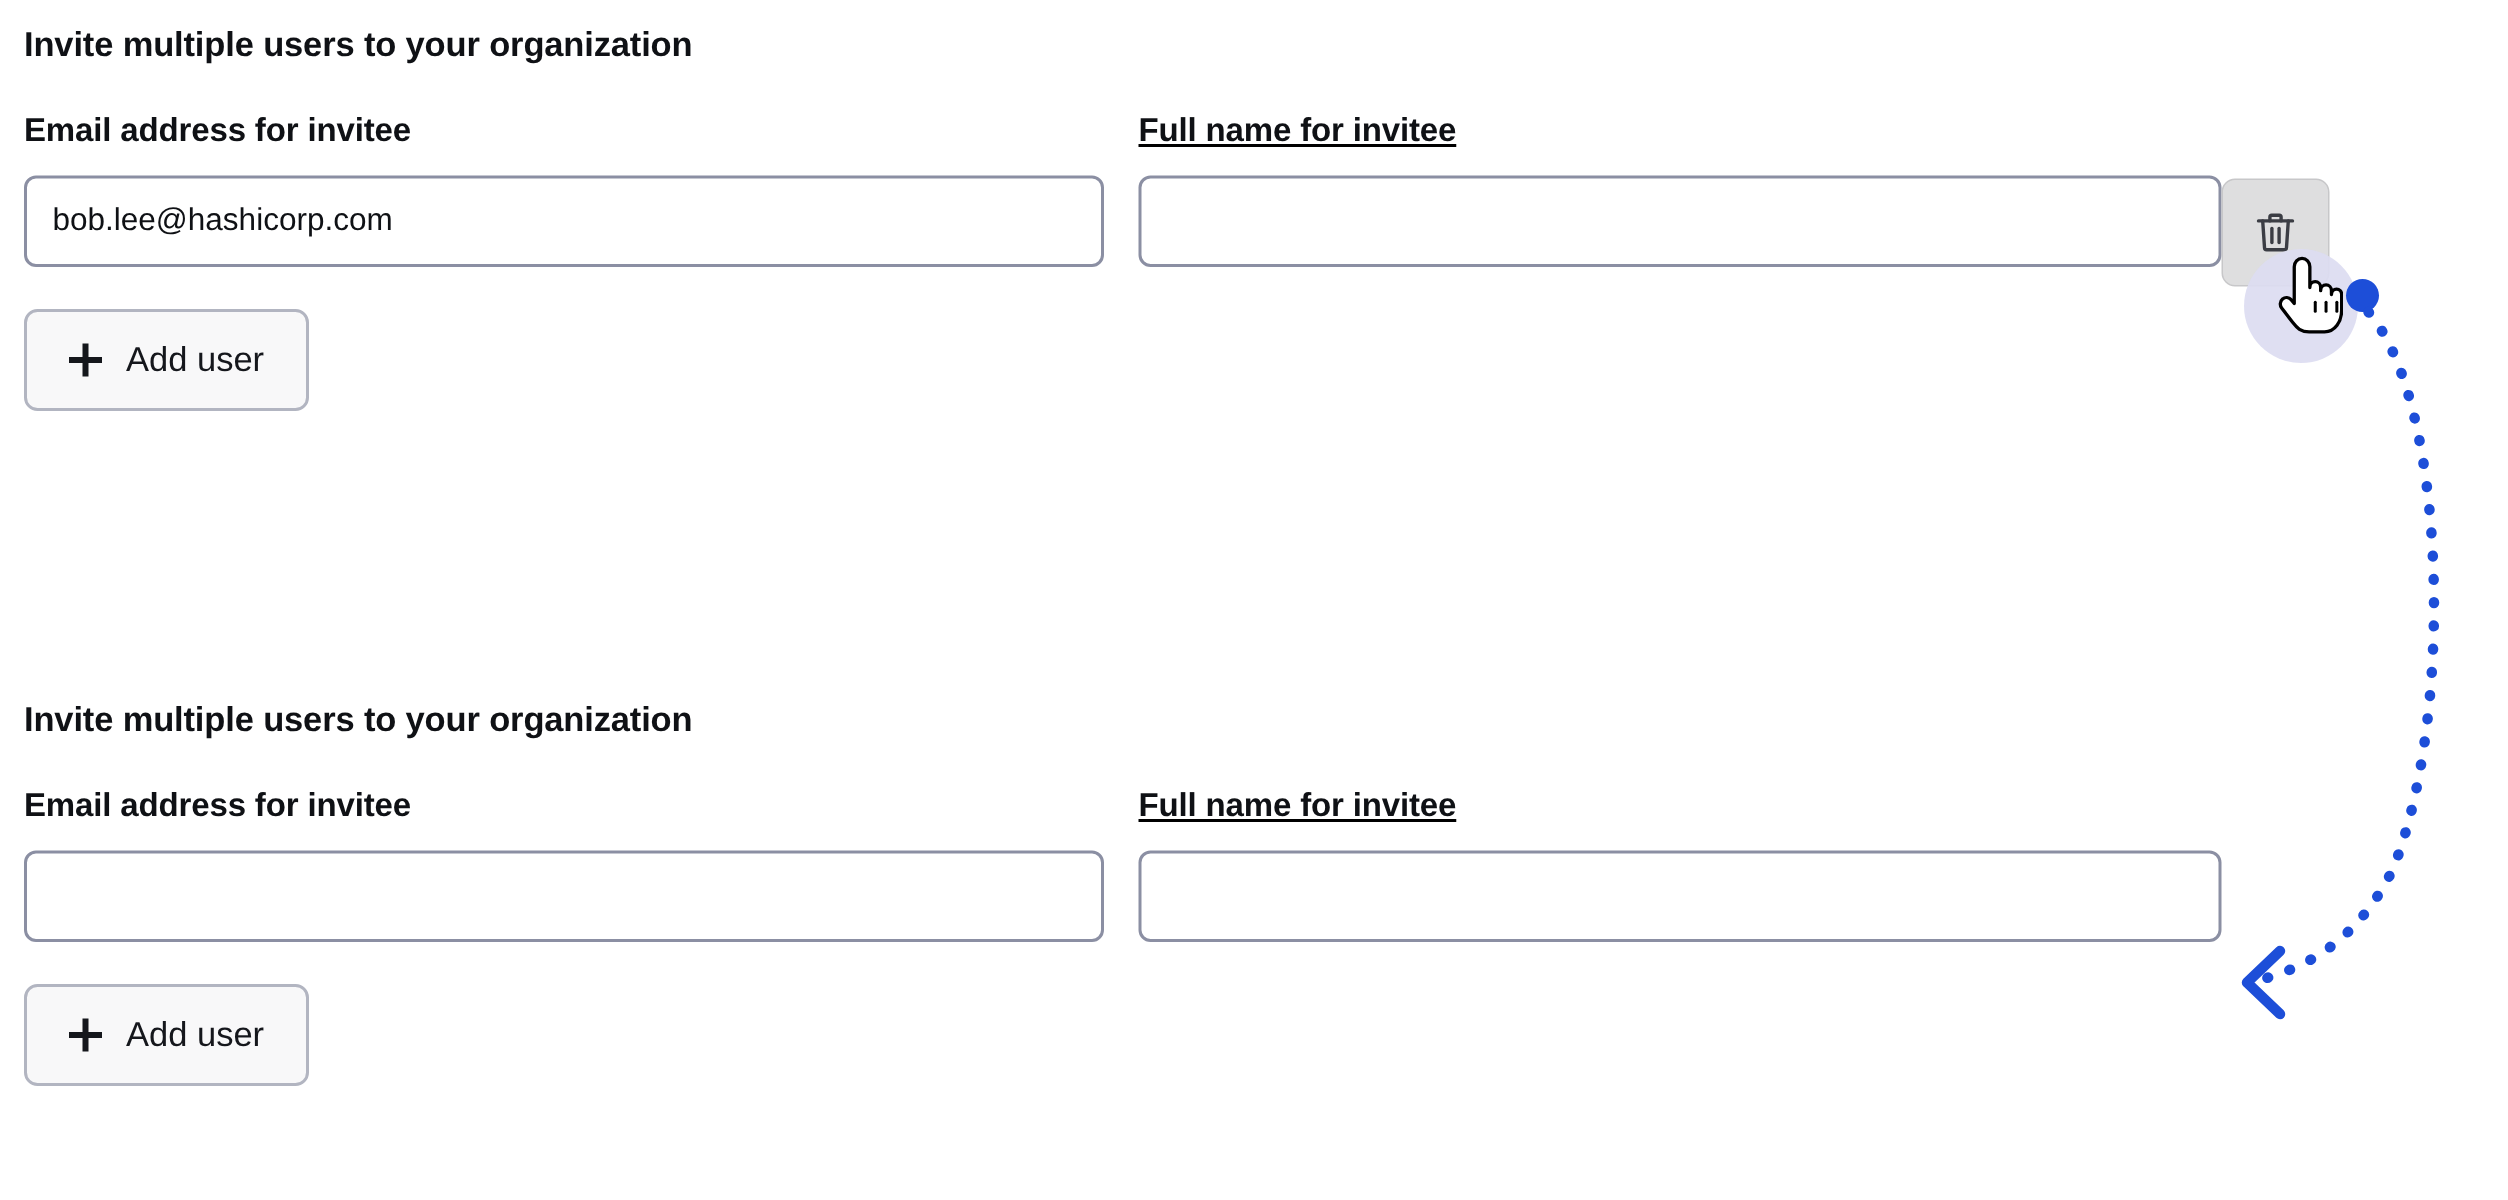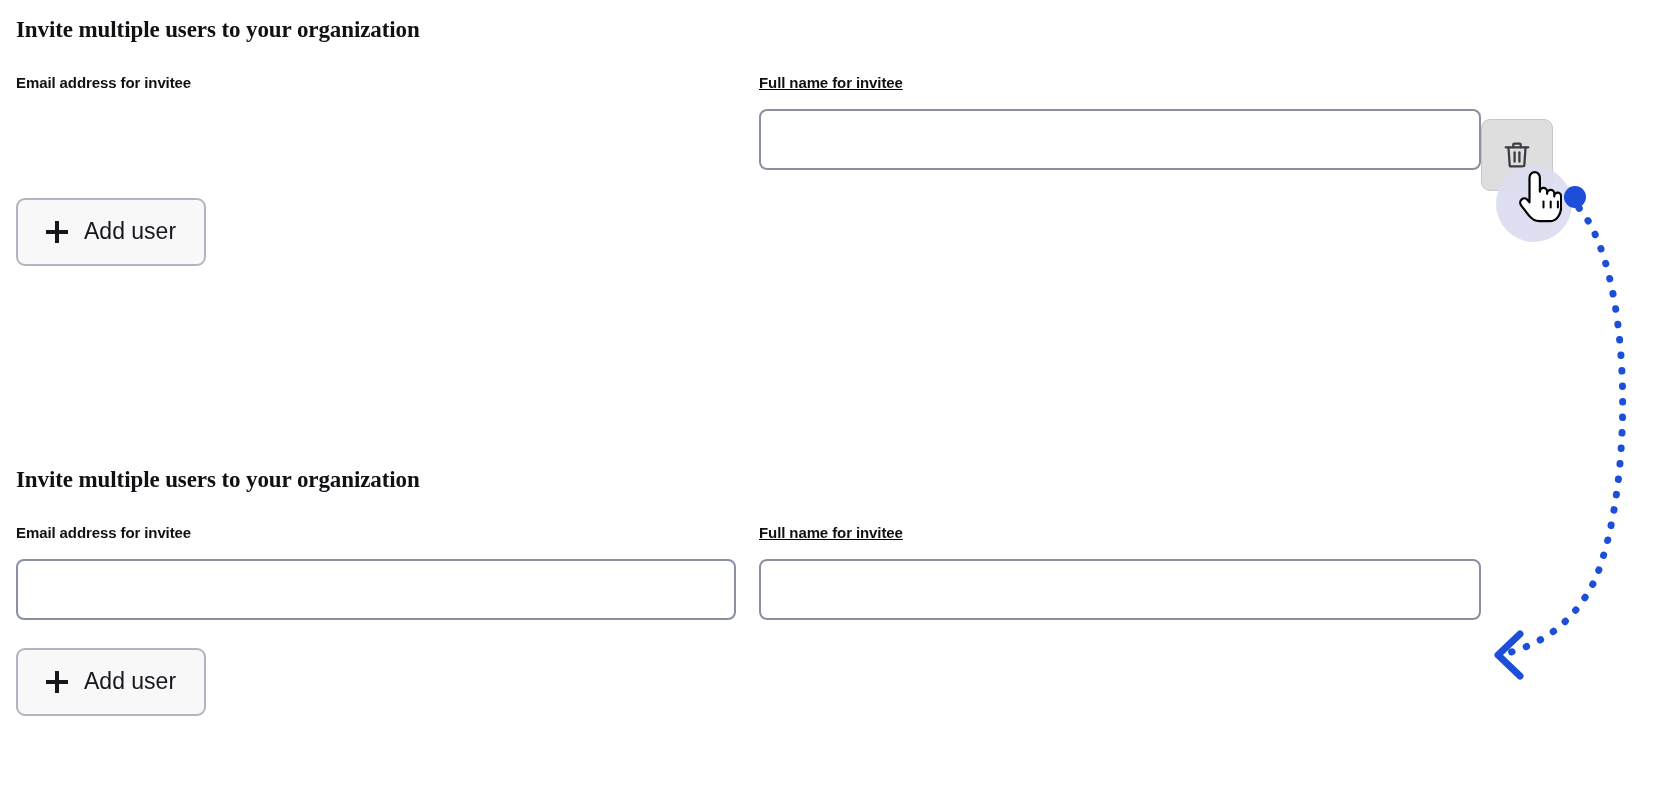--- a/index.html
+++ b/index.html
@@ -30,38 +30,37 @@
   #section-2 { top: 466px; }
 
   .section-title {
     font-size: 23px;
     font-weight: 700;
     color: #0f1115;
     letter-spacing: -0.1px;
     line-height: 1.2;
     margin: 0 0 30px 0;
     white-space: nowrap;
-    font-family: Liberation Serif, serif;
   }
 
   .fields-row {
     position: relative;
     display: flex;
     align-items: flex-start;
   }
 
   .field-col {
     display: flex;
     flex-direction: column;
   }
   .field-col.email { width: 720px; }
   .field-col.fullname { width: 722px; margin-left: 23px; text-decoration: underline; }
 
   .field-label {
-    font-size: 15px;
+    font-size: 22px;
     font-weight: 700;
     color: #0f1115;
     letter-spacing: -0.1px;
     line-height: 1.2;
     margin-bottom: 17px;
     white-space: nowrap;
   }
 
   .text-input {
     box-sizing: border-box;
@@ -160,20 +159,21 @@
 
 <div class="page">
 
   <section class="invite-section" id="section-1">
     <h2 class="section-title">Invite multiple users to your organization</h2>
 
     <div class="fields-row">
 
       <div class="field-col email">
         <label class="field-label">Email address for invitee</label>
+        <input class="text-input" type="text" value="bob.lee@hashicorp.com" style="">
       </div>
 
       <div class="field-col fullname">
         <label class="field-label">Full name for invitee</label>
         <input class="text-input" type="text" value="" style="">
       </div>
 
       <button class="delete-btn">
         <span>
           <svg width="32" height="32" viewBox="0 0 24 24" fill="none" stroke="#3b3d44" stroke-width="1.7" stroke-linecap="round" stroke-linejoin="round">

